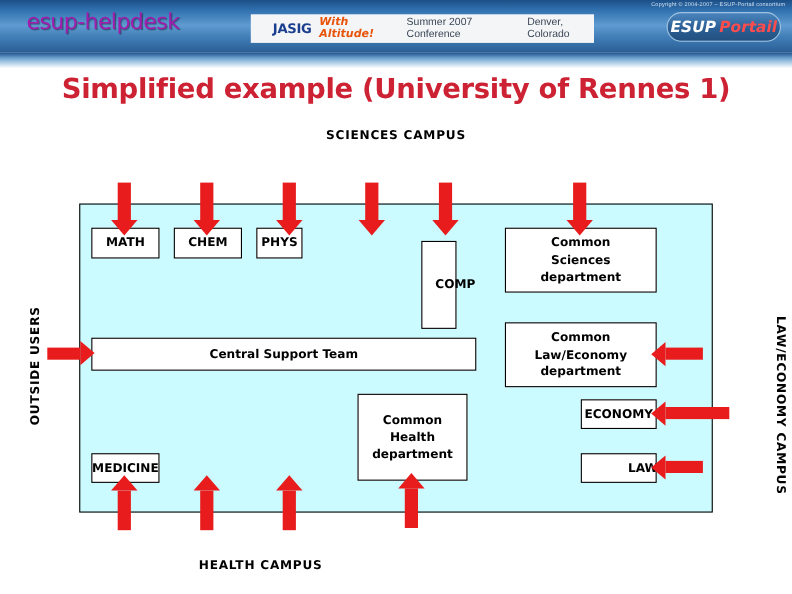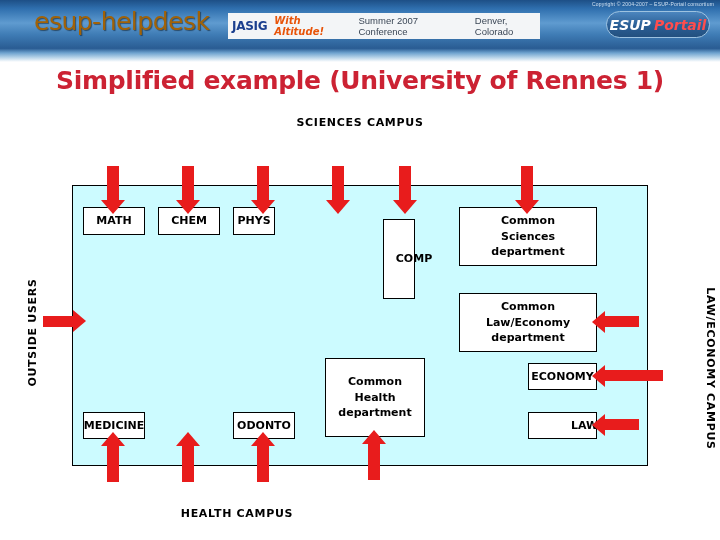--- a/index.html
+++ b/index.html
@@ -24,44 +24,44 @@
         #1d4f86 0%, #2f6fae 18%, #5f9bd0 48%, #3f7cb5 72%, #2a5d94 100%);
   }
   #header-underline {
     position: absolute;
     left: 0; top: 48px;
     width: 720px; height: 14px;
     background: linear-gradient(to bottom, #24568e 0%, #6fa3cf 35%, #bcd6ea 70%, #ffffff 100%);
   }
   #logo-text {
     position: absolute;
-    left: 34px; top: 7px;
-    font-size: 25px;
-    color: #a16207;
+    left: 24px; top: 7px;
+    font-size: 20px;
+    color: #a21caf;
     font-family: "DejaVu Sans", sans-serif;
     letter-spacing: -0.5px;
     text-shadow: 1px 1px 1px rgba(0,0,0,0.45);
   }
   #copyright {
     position: absolute;
     right: 6px; top: 1px;
     font-size: 5px;
     color: #cfe0f1;
     font-family: "Liberation Sans", sans-serif;
     white-space: nowrap;
     letter-spacing: 0.2px;
   }
   #jasig-banner {
     position: absolute;
     left: 228px; top: 13px;
     width: 312px; height: 26px;
     background: #f3f5f7;
     display: flex;
     align-items: center;
-    padding-left: 4px;
+    padding-left: 20px;
     box-sizing: border-box;
   }
   #jasig-mark {
     font-size: 12px;
     font-weight: bold;
     color: #1b3f8f;
     font-family: "DejaVu Sans", sans-serif;
     letter-spacing: -0.3px;
   }
   #jasig-tag {
@@ -231,27 +231,27 @@
     <div class="box" style="left: 10px; top: 21px; width: 62px; height: 28px;">MATH</div>
     <div class="box" style="left: 85px; top: 21px; width: 62px; height: 28px;">CHEM</div>
     <div class="box" style="left: 160px; top: 21px; width: 42px; height: 28px;">PHYS</div>
     <div class="box" style="left: 310px; top: 33px; width: 24px; height: 80px; padding-left: 30px;">COMP</div>
     <div class="box" style="left: 386px; top: 21px; width: 138px; height: 59px;">Common
 Sciences
 department</div>
     <div class="box" style="left: 386px; top: 107px; width: 138px; height: 59px;">Common
 Law/Economy
 department</div>
+    <div class="box" style="left: 10px; top: 121px; width: 350px; height: 30px;">Central Support Team</div>
     <div class="box" style="left: 455px; top: 177px; width: 69px; height: 27px;">ECONOMY</div>
     <div class="box" style="left: 455px; top: 226px; width: 69px; height: 27px; padding-left: 44px;">LAW</div>
     <div class="box" style="left: 252px; top: 172px; width: 100px; height: 79px;">Common
 Health
 department</div>
     <div class="box" style="left: 10px; top: 226px; width: 62px; height: 27px;">MEDICINE</div>
-    <div class="box" style="left: 160px; top: 226px; width: 62px; height: 27px;">ODONTO</div>
   </div>
 
 <div id="overlay-layer">
     <div class="arrow" style="left: 0px; top: 0px; width: 720px; height: 540px;">
       <div class="arrow-head head-down" style="left: 101px; top: 200px;"></div>
       <div class="arrow-shaft" style="left: 107px; top: 166px; width: 12px; height: 34px;"></div>
     </div>
     <div class="arrow" style="left: 0px; top: 0px; width: 720px; height: 540px;">
       <div class="arrow-head head-down" style="left: 176px; top: 200px;"></div>
       <div class="arrow-shaft" style="left: 182px; top: 166px; width: 12px; height: 34px;"></div>

